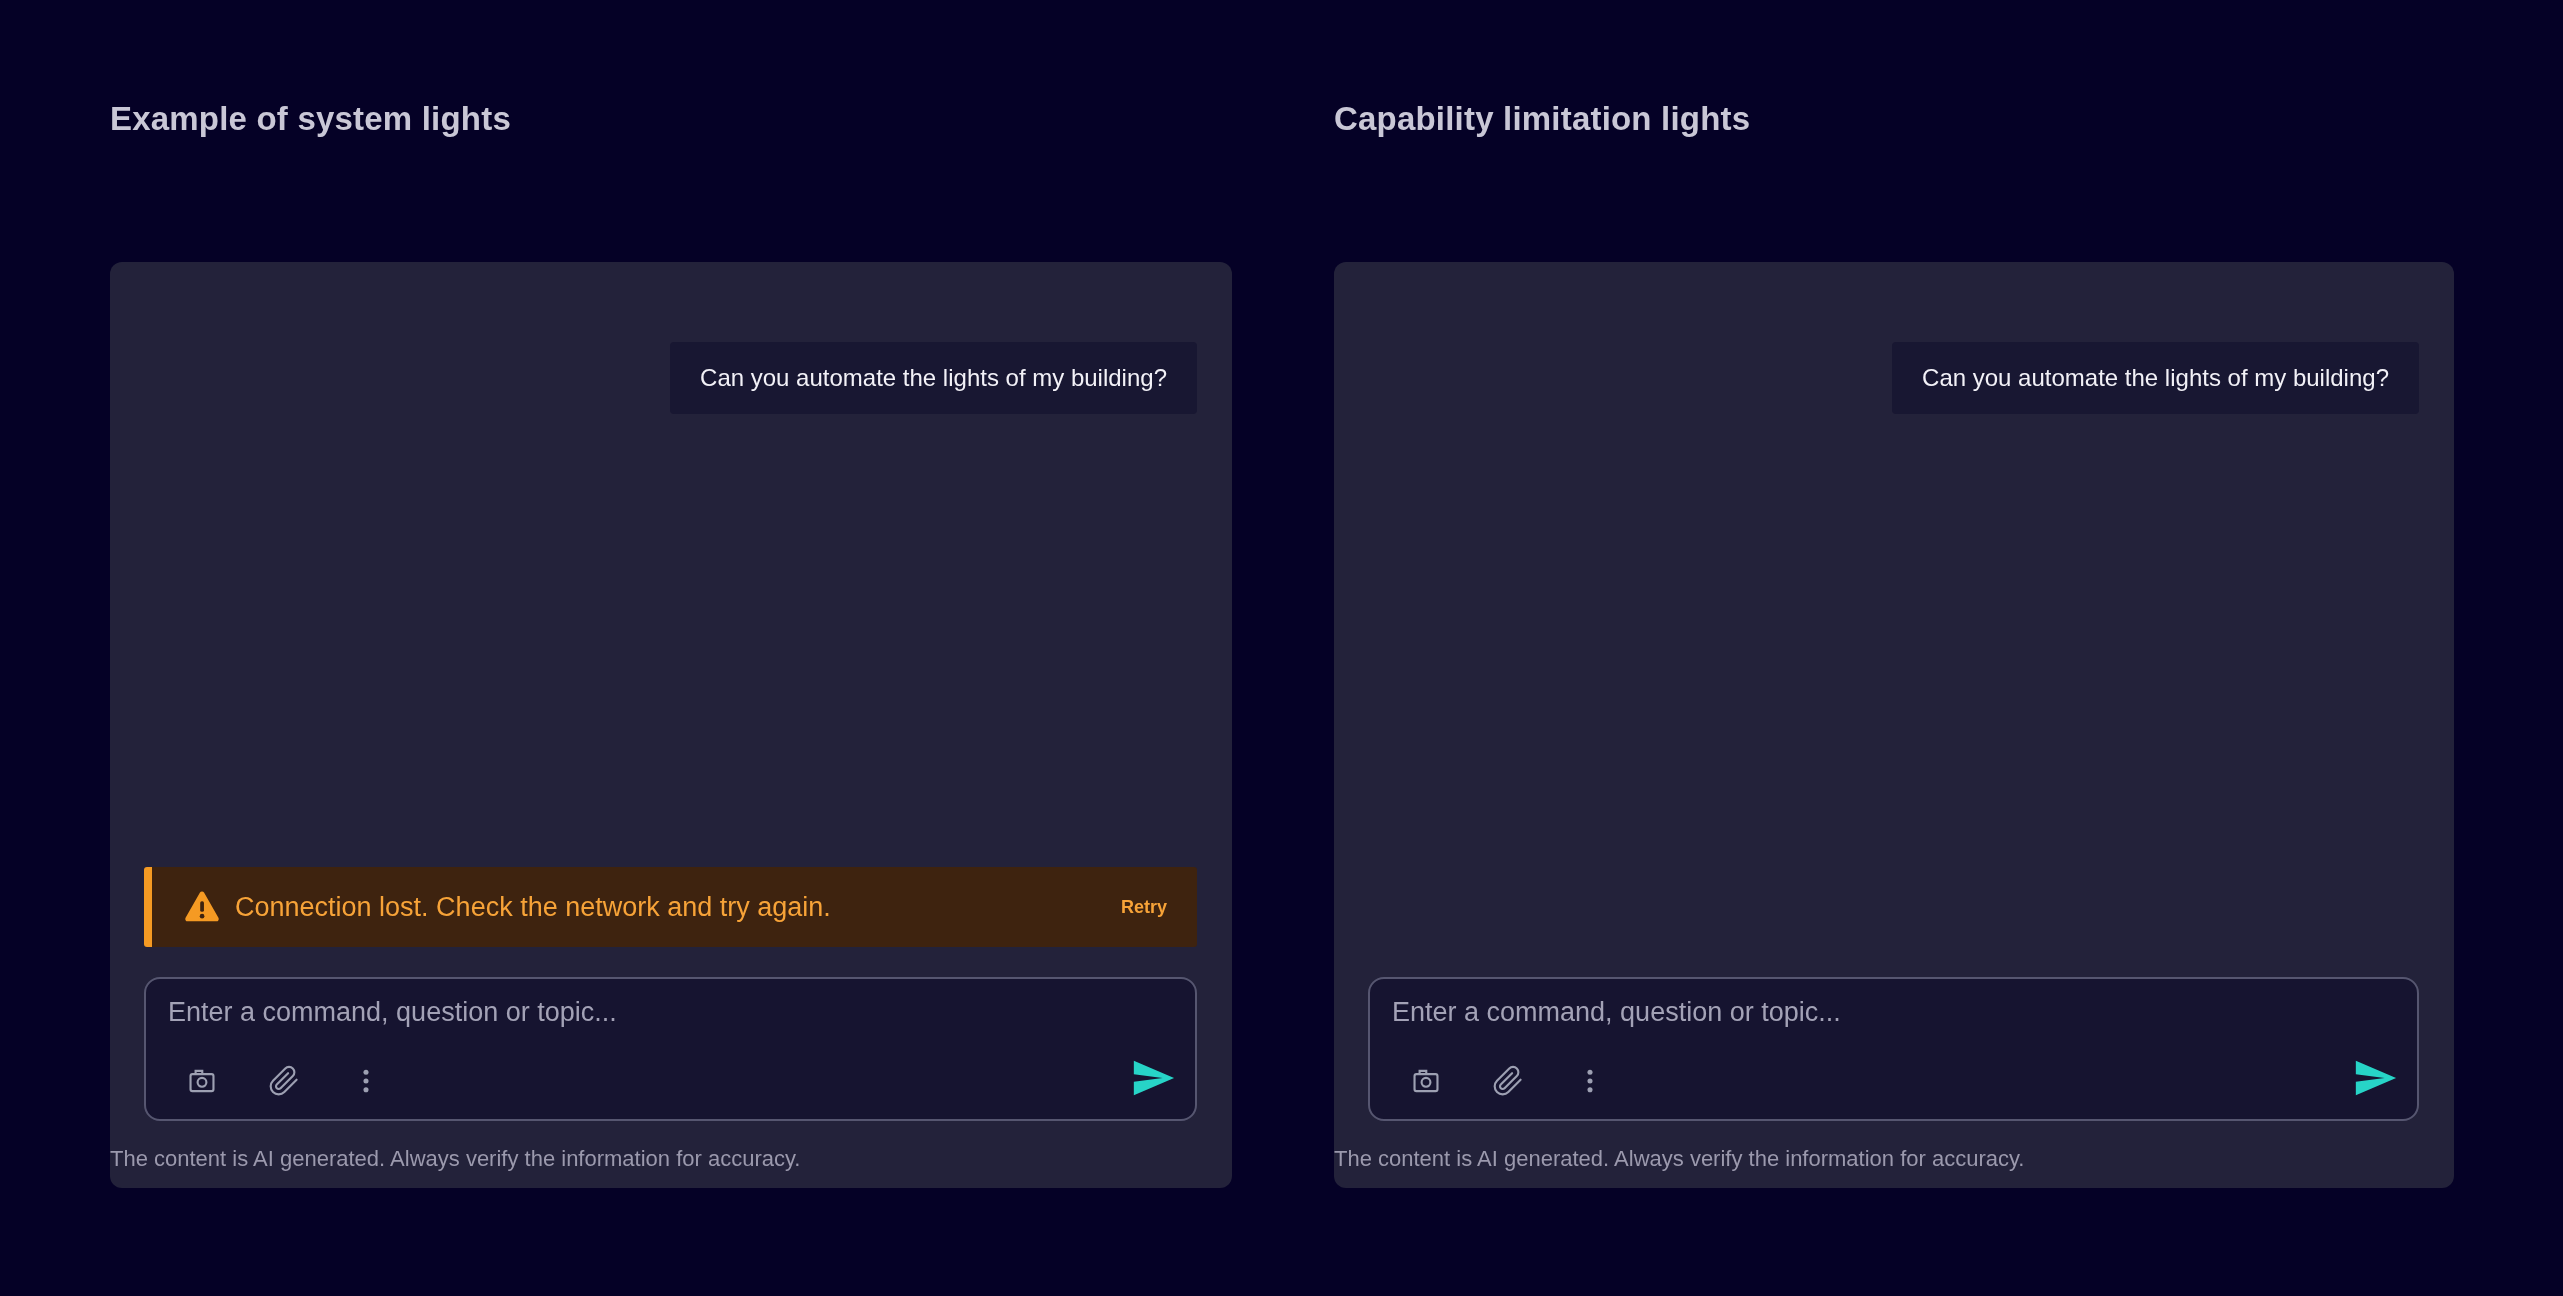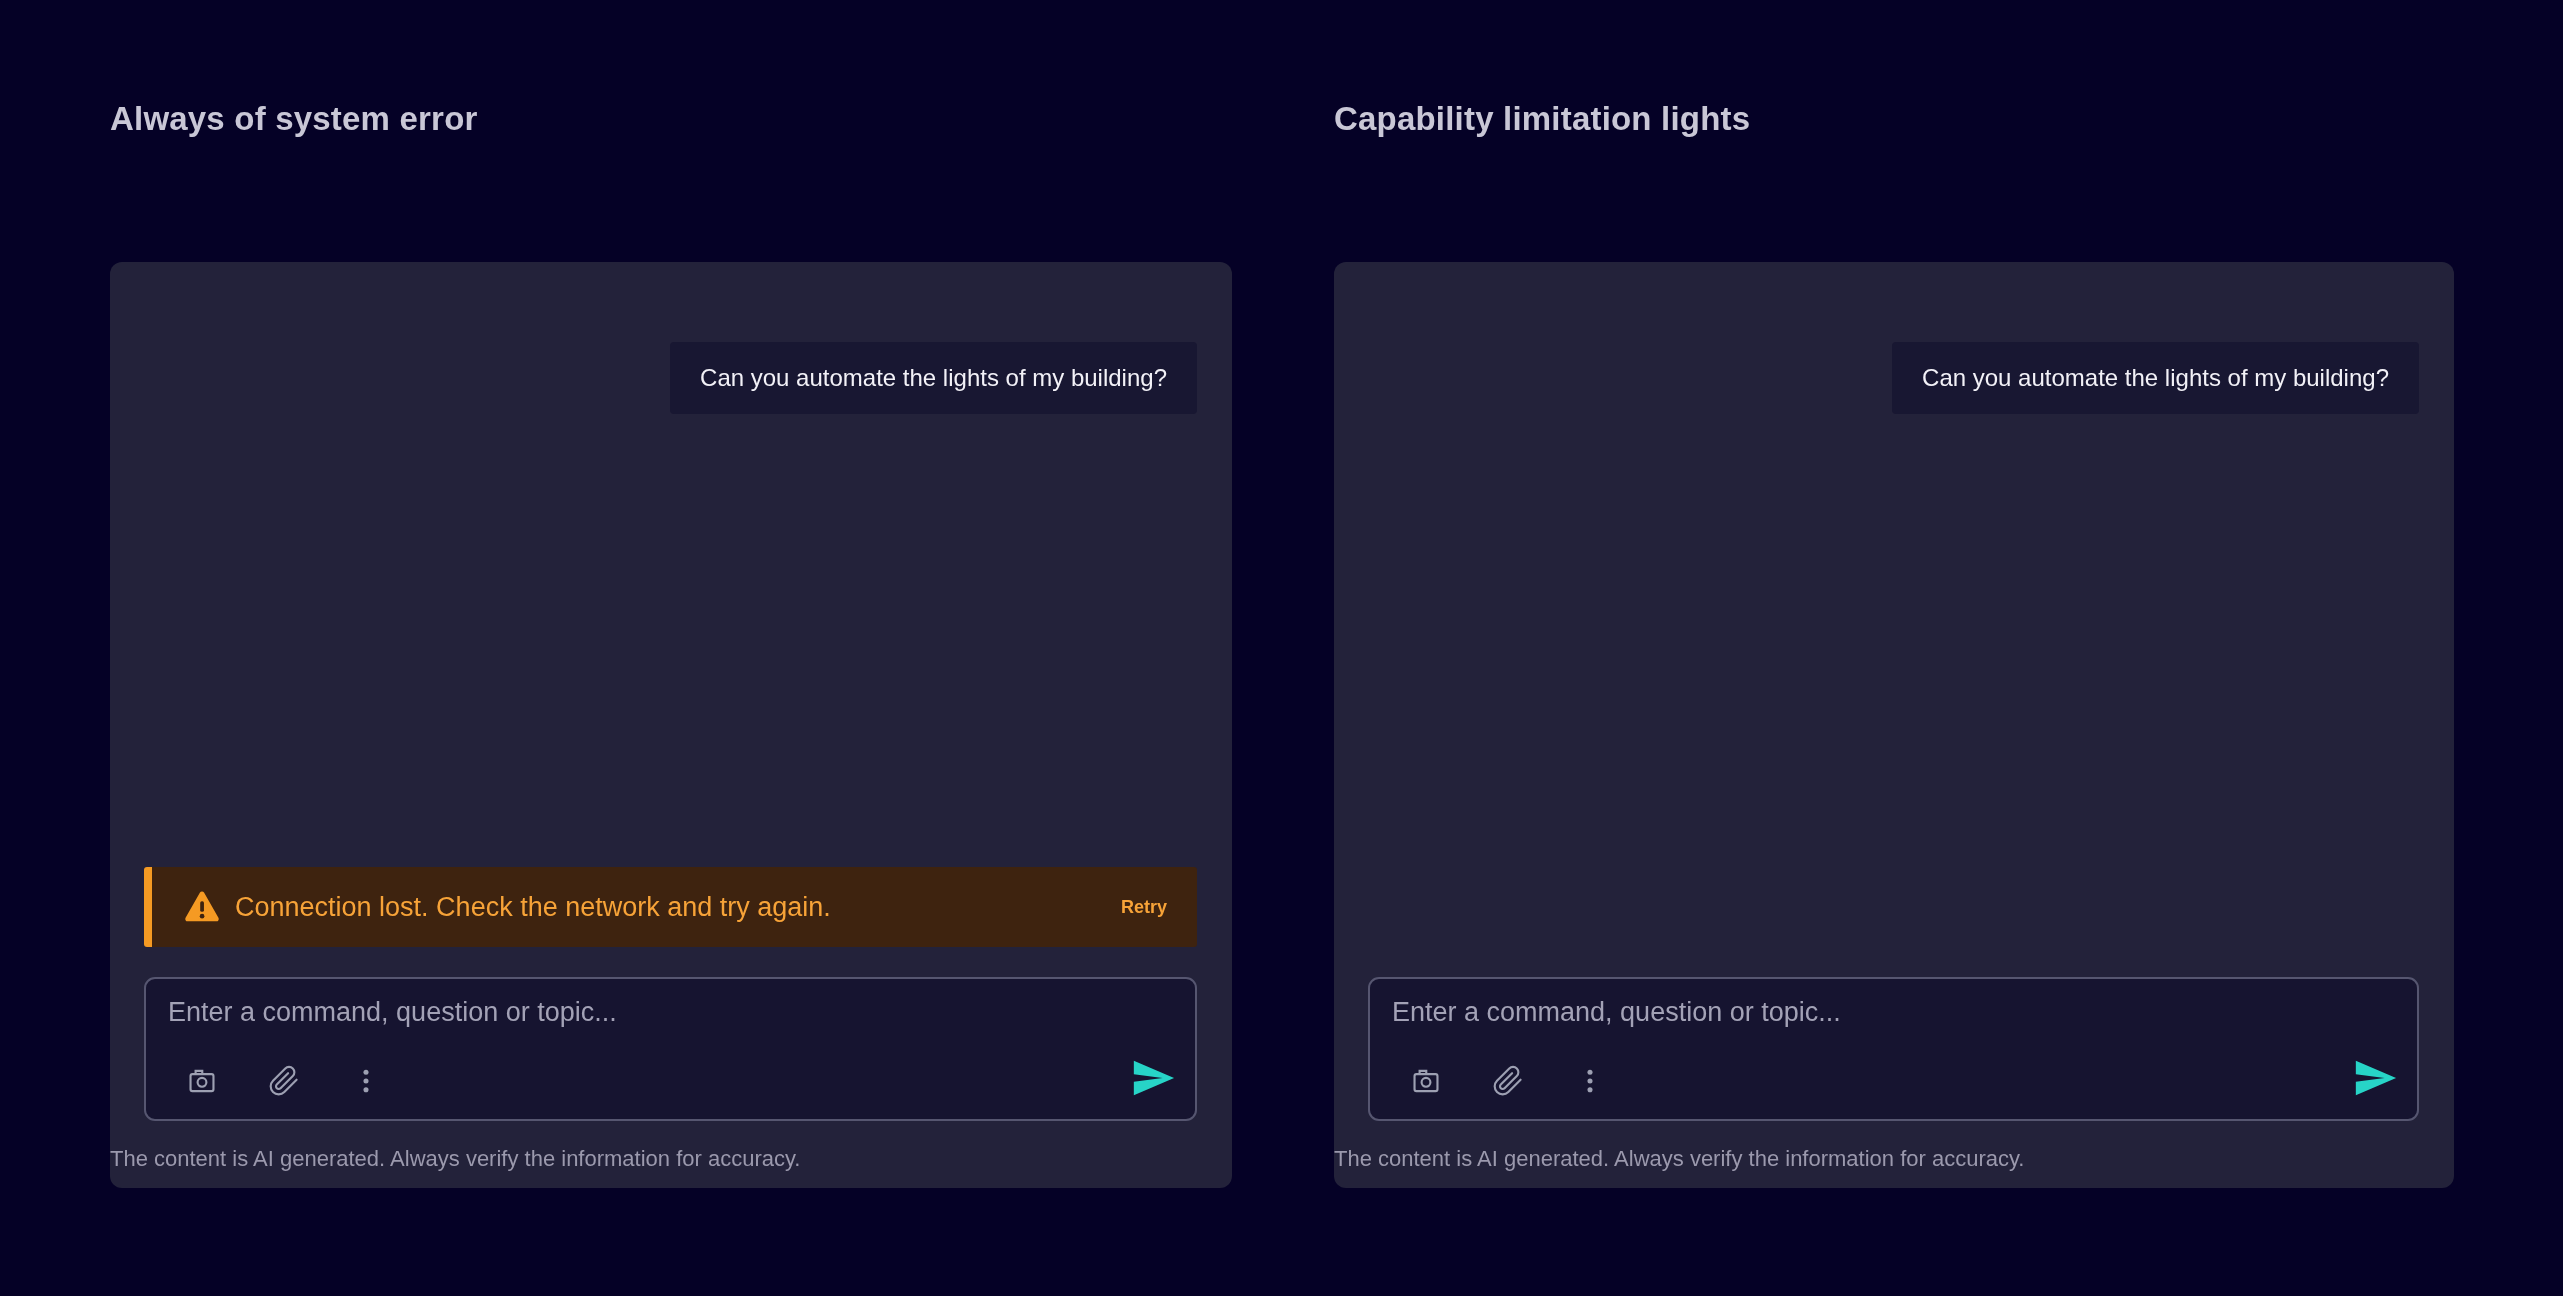--- a/index.html
+++ b/index.html
@@ -77,21 +77,21 @@
     font-family:inherit;
     font-size:18px;font-weight:700;
     color:var(--error-text);
     padding:0 2px;
   }
   .input-box{
     position:absolute;
     left:34px;right:35px;top:715px;height:144px;
     background:var(--input-bg);
     border:2px solid var(--input-border);
-    border-radius:11px;
+    border-radius:16px;
   }
   .input-box textarea{
     position:absolute;
     top:18px;left:22px;right:22px;height:52px;
     background:transparent;border:none;outline:none;resize:none;
     font-family:inherit;
     font-size:27px;
     color:var(--text-primary);
     overflow:hidden;
   }
@@ -120,21 +120,21 @@
     left:0;right:0;bottom:16px;
     text-align:left;
     font-size:22px;
     color:var(--text-muted);
   }
 </style>
 </head>
 <body>
 
 <div class="section left">
-  <h2 class="section-title">Always of system error</h2>
+  <h2 class="section-title">Example of system lights</h2>
 
   <div class="chat-panel">
 
     <div class="user-bubble">Can you automate the lights of my building?</div>
 
     <div class="error-banner">
       <svg class="warn" viewBox="0 0 24 24" aria-hidden="true">
         <path d="M13.35 2.4a1.56 1.56 0 0 0-2.7 0L1.05 19.2A1.56 1.56 0 0 0 2.4 21.55h19.2a1.56 1.56 0 0 0 1.35-2.35Z" fill="#f59a23"></path>
         <rect x="10.8" y="8.2" width="2.5" height="7" rx="1.1" fill="#3e230f"></rect>
         <circle cx="12.05" cy="18.1" r="1.55" fill="#3e230f"></circle>

